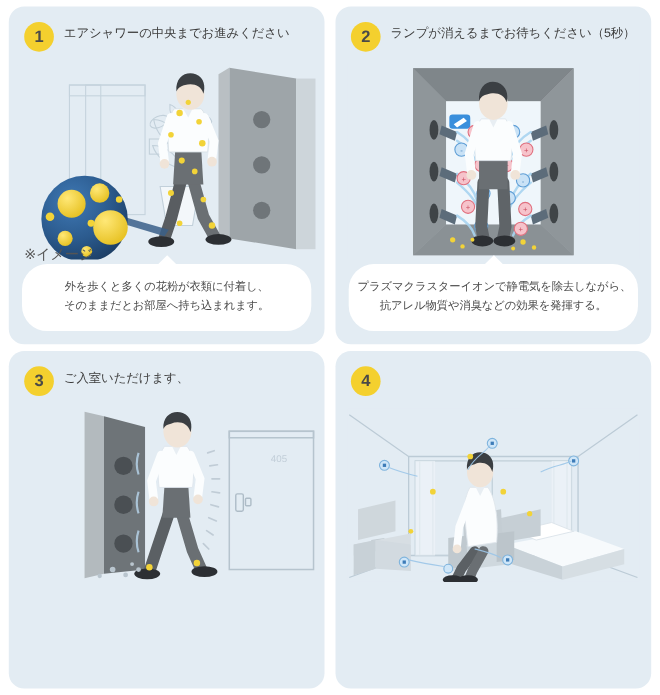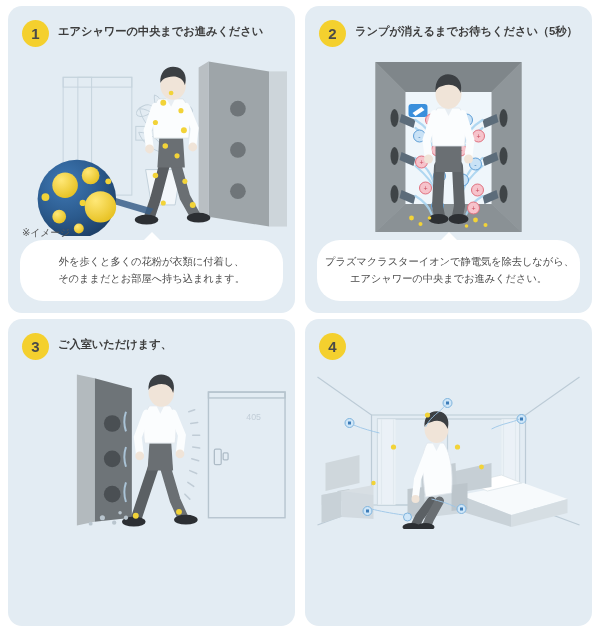--- a/index.html
+++ b/index.html
@@ -59,21 +59,21 @@
     line-height: 1;
     margin-top: 0px;
   }
   .head-lines {
     font-size: 11.3px;
     color: #3d3d3d;
     line-height: 1.42;
     letter-spacing: -0.1px;
     padding-top: 3px;
   }
-  .head-lines div { white-space: nowrap; font-weight: bold; }
+  .head-lines div { white-space: nowrap; }
 
   
   .art {
     position: relative;
     height: 178px;
     margin: 0 8px;
   }
   .art svg { display: block; width: 100%; height: 100%; }
 
   
@@ -102,21 +102,21 @@
     font-size: 10.3px;
     color: #4a4a4a;
     line-height: 1.72;
     letter-spacing: -0.1px;
     white-space: nowrap;
   }
   .panel-3 .caption, .panel-4 .caption { padding: 9px 6px 9px; }
 
   .imgnote {
     position: absolute;
-    font-size: 10px;
+    font-size: 13px;
     color: #555;
     letter-spacing: -0.2px;
   }
 </style>
 </head>
 <body>
 
 <div class="board">
 
   <div class="panel panel-1">
@@ -346,21 +346,21 @@
           <circle cx="160" cy="162" r="2.4"></circle>
           <circle cx="170" cy="167" r="2"></circle>
           <circle cx="151" cy="168" r="1.8"></circle>
         </g>
       </svg>
     </div>
 
     <div class="caption">
       <div class="tail"></div>
       <div class="cline">プラズマクラスターイオンで静電気を除去しながら、</div>
-      <div class="cline">エアシャワーの中央までお進みください。</div>
+      <div class="cline">抗アレル物質や消臭などの効果を発揮する。</div>
     </div>
   </div>
 
   <div class="panel panel-3">
     <div class="panel-head">
       <div class="badge">3</div>
       <div class="head-lines">
         <div>ご入室いただけます、</div>
       </div>
     </div>

